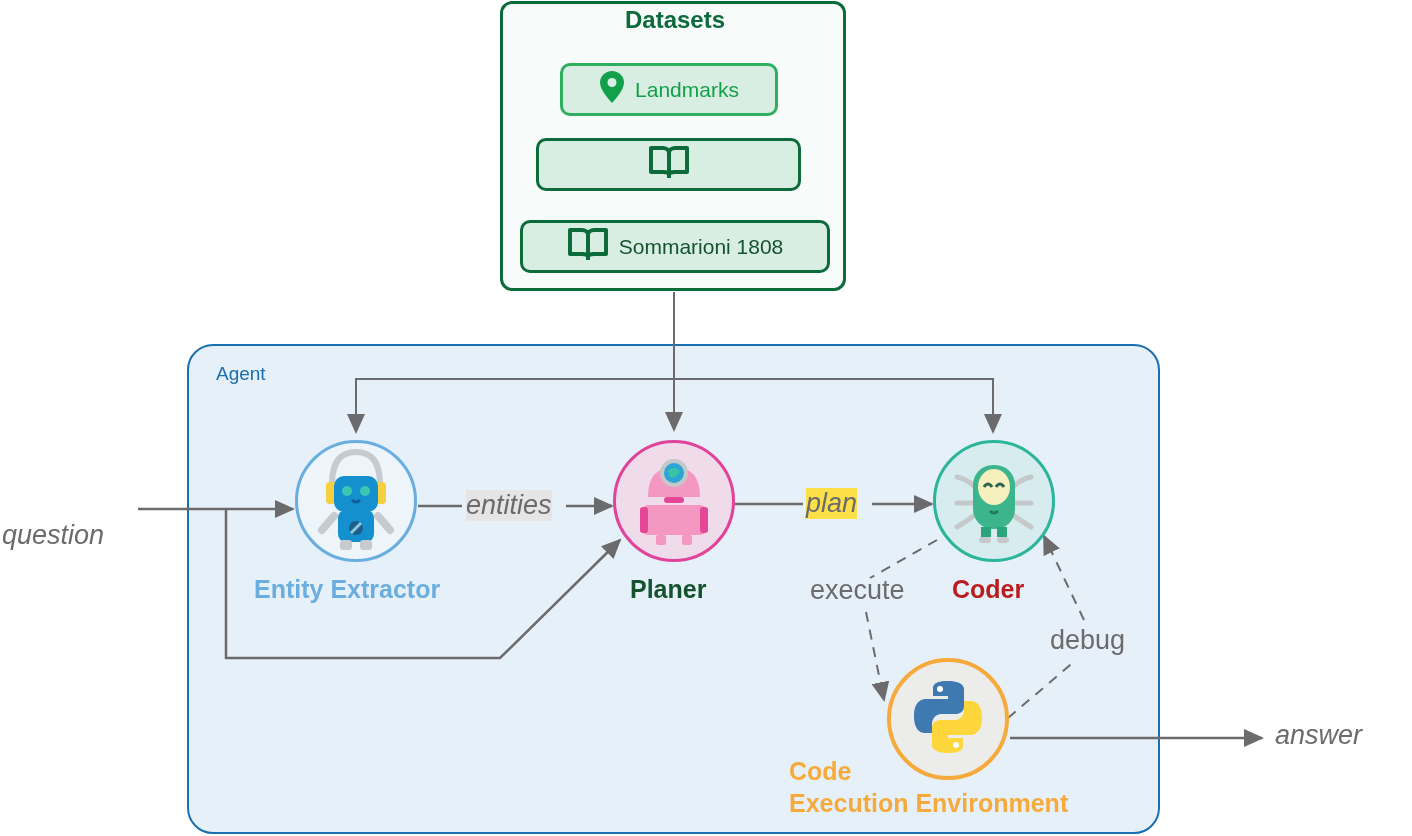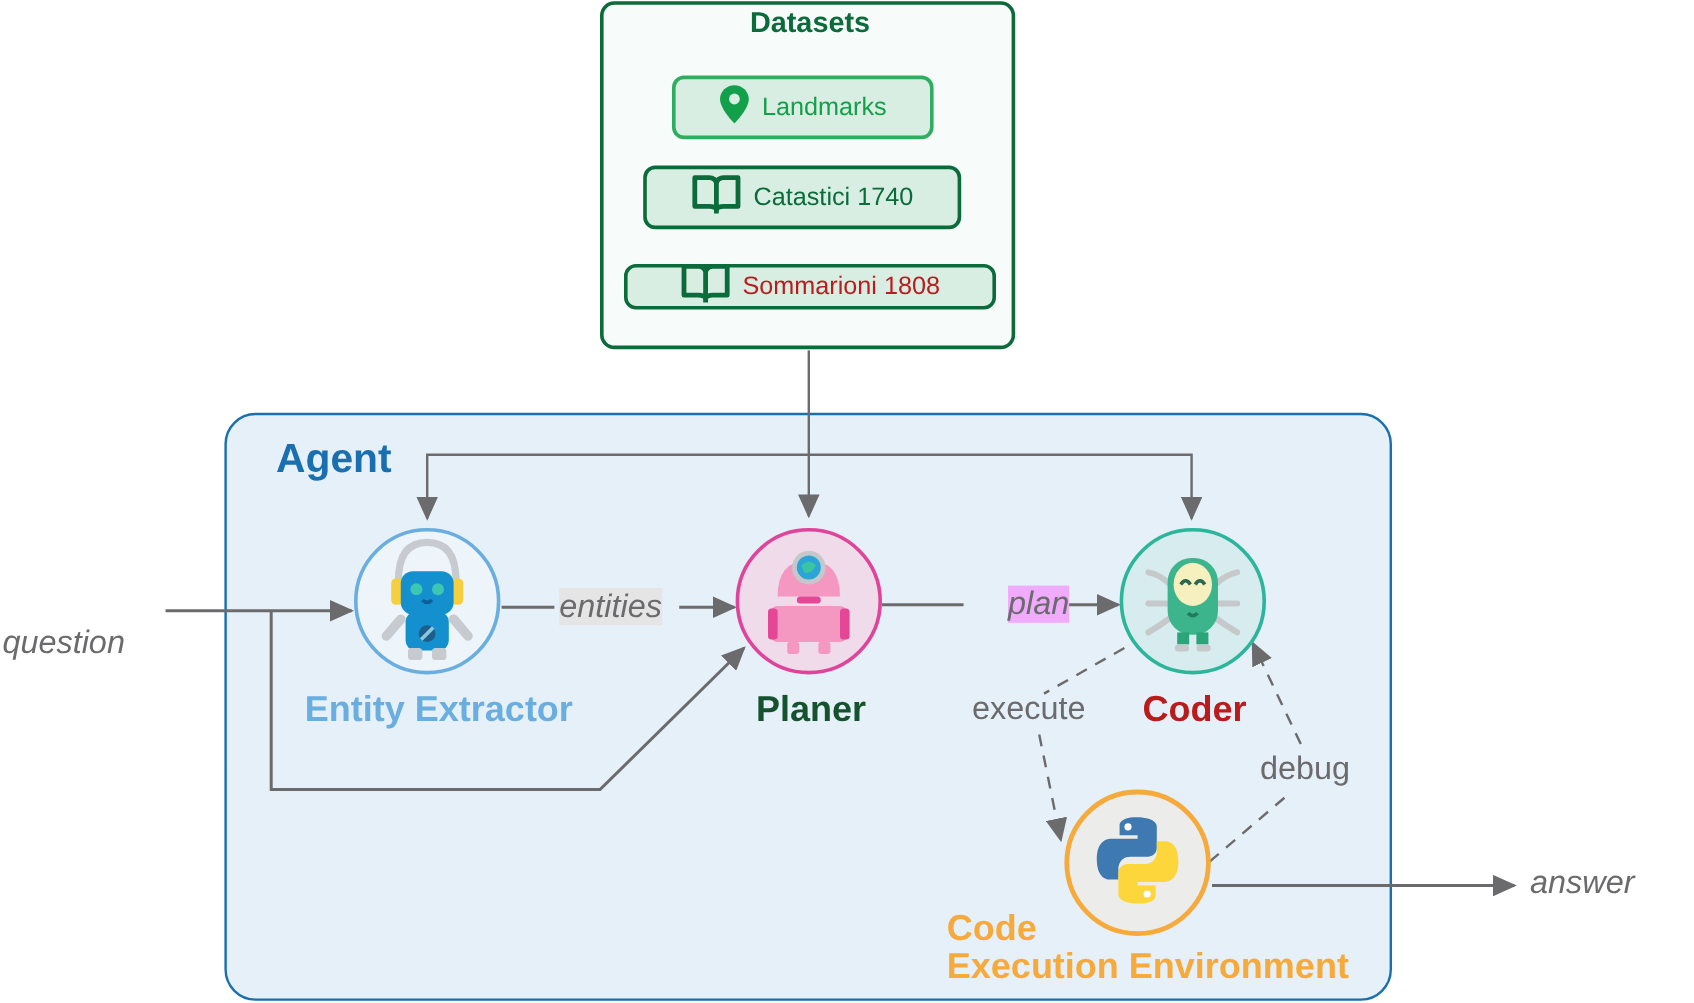--- a/index.html
+++ b/index.html
@@ -4,25 +4,25 @@
 <style>
   html, body { margin:0; padding:0; background:#ffffff; }
   body { width:1412px; height:836px; position:relative; overflow:hidden; font-family:"Liberation Sans", sans-serif; }
   .abs { position:absolute; }
   svg.links { position:absolute; left:0; top:0; width:1412px; height:836px; }
   .datasets-box { left:500px; top:1px; width:346px; height:290px; border:3px solid #0b6b3a; border-radius:12px; background:#f7fbfa; box-sizing:border-box; }
   .datasets-title { left:500px; top:6px; width:350px; text-align:center; font-weight:bold; font-size:24px; color:#0b6b3a; }
   .ds-item { box-sizing:border-box; border-radius:10px; background:#d9eee2; display:flex; align-items:center; justify-content:center; gap:10px; font-size:21px; }
   .ds-landmarks { left:560px; top:63px; width:218px; height:53px; border:3px solid #2fae5f; color:#13a04b; }
   .ds-catastici { left:536px; top:138px; width:265px; height:53px; border:3px solid #0b6b3a; color:#0b6b3a; }
-  .ds-sommarioni { left:520px; top:220px; width:310px; height:38px; border:3px solid #0b6b3a; color:#b91c1c; }
+  .ds-sommarioni { left:520px; top:220px; width:310px; height:53px; border:3px solid #0b6b3a; color:#14532d; }
   .agent-box { left:187px; top:344px; width:973px; height:490px; border:2.5px solid #1a6fb0; border-radius:26px; background:#e6f0f8; box-sizing:border-box; }
-  .agent-title { left:216px; top:363px; font-weight:bold; font-size:34px; color:#1a6fb0;margin-left:14px; }
+  .agent-title { left:216px; top:363px; font-weight:normal; font-size:19px; color:#1a6fb0; }
   .node { box-sizing:border-box; border-radius:50%; width:122px; height:122px; display:flex; align-items:center; justify-content:center; }
-  .node-label { font-weight:bold; font-size:30px; white-space:nowrap; }
+  .node-label { font-weight:bold; font-size:25px; white-space:nowrap; }
   .edge-label { font-size:27px; color:#6b6b6e; white-space:nowrap; }
   .italic { font-style:italic; }
 </style>
 </head>
 <body>
 
 <div class="abs datasets-box"></div>
 <div class="abs datasets-title">Datasets</div>
 
 <div class="abs ds-item ds-landmarks">
@@ -35,21 +35,20 @@
   <span>Landmarks</span>
 </div>
 
 <div class="abs ds-item ds-catastici">
   <span>
     <svg width="42" height="34" viewBox="0 0 42 34">
         <path d="M3 3h12c3 0 6 2 6 5v22c0-2-3-3-6-3H3z M39 3H27c-3 0-6 2-6 5v22c0-2 3-3 6-3h12z" fill="none" stroke="#0b6b3a" stroke-width="4" stroke-linejoin="round"></path>
         <path d="M21 30v3" stroke="#0b6b3a" stroke-width="4"></path>
       </svg>
   </span>
-  <span>Catastici 1740</span>
 </div>
 
 <div class="abs ds-item ds-sommarioni">
   <span>
     <svg width="42" height="34" viewBox="0 0 42 34">
         <path d="M3 3h12c3 0 6 2 6 5v22c0-2-3-3-6-3H3z M39 3H27c-3 0-6 2-6 5v22c0-2 3-3 6-3h12z" fill="none" stroke="#0b6b3a" stroke-width="4" stroke-linejoin="round"></path>
         <path d="M21 30v3" stroke="#0b6b3a" stroke-width="4"></path>
       </svg>
   </span>
   <span>Sommarioni 1808</span>
@@ -85,21 +84,21 @@
 
   <path d="M937 540 L870 578 M866 612 L884 700" stroke="#6b6b6e" stroke-width="2" stroke-dasharray="10 8" fill="none" marker-end="url(#arrL)"></path>
 
   <path d="M1008 718 L1076 660 M1084 620 L1044 536" stroke="#6b6b6e" stroke-width="2" stroke-dasharray="10 8" fill="none" marker-end="url(#arrL)"></path>
 
   <path d="M1010 738 H1262" stroke="#6b6b6e" stroke-width="2.5" fill="none" marker-end="url(#arrL)"></path>
 </svg>
 
 <div class="abs edge-label italic" style="left:2px; top:490px;margin-top:30px;">question</div>
 <div class="abs edge-label italic" style="left:466px; top:490px; background:#e5e5e5;">entities</div>
-<div class="abs edge-label italic" style="left:840px; top:488px; background:#f0abfc;">plan</div>
+<div class="abs edge-label italic" style="left:806px; top:488px; background:#fde047;">plan</div>
 <div class="abs edge-label" style="left:810px; top:575px;">execute</div>
 <div class="abs edge-label" style="left:1050px; top:625px;">debug</div>
 <div class="abs edge-label italic" style="left:1275px; top:720px;">answer</div>
 
 <div class="abs node" style="left:295px; top:440px; border:3.5px solid #6aaee0; background:#edf5fb;">
   <span>
     <svg width="80" height="110" viewBox="0 0 80 110">
       <path d="M16 40 Q16 8 40 8 Q64 8 64 40" fill="none" stroke="#c7cbd0" stroke-width="6"></path>
       <rect x="10" y="38" width="10" height="22" rx="4" fill="#f5cf3d"></rect>
       <rect x="60" y="38" width="10" height="22" rx="4" fill="#f5cf3d"></rect>

